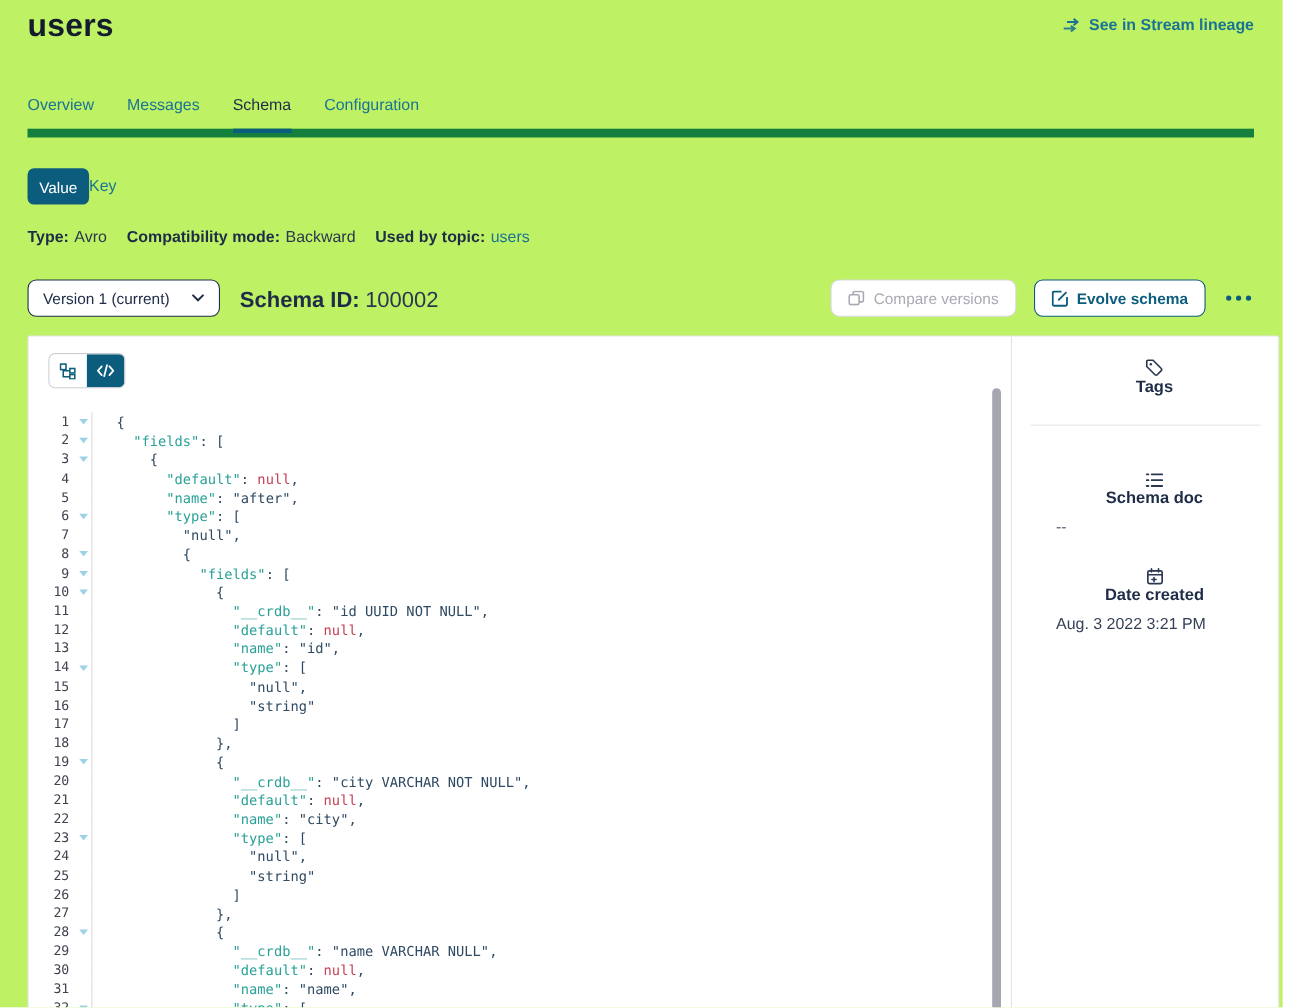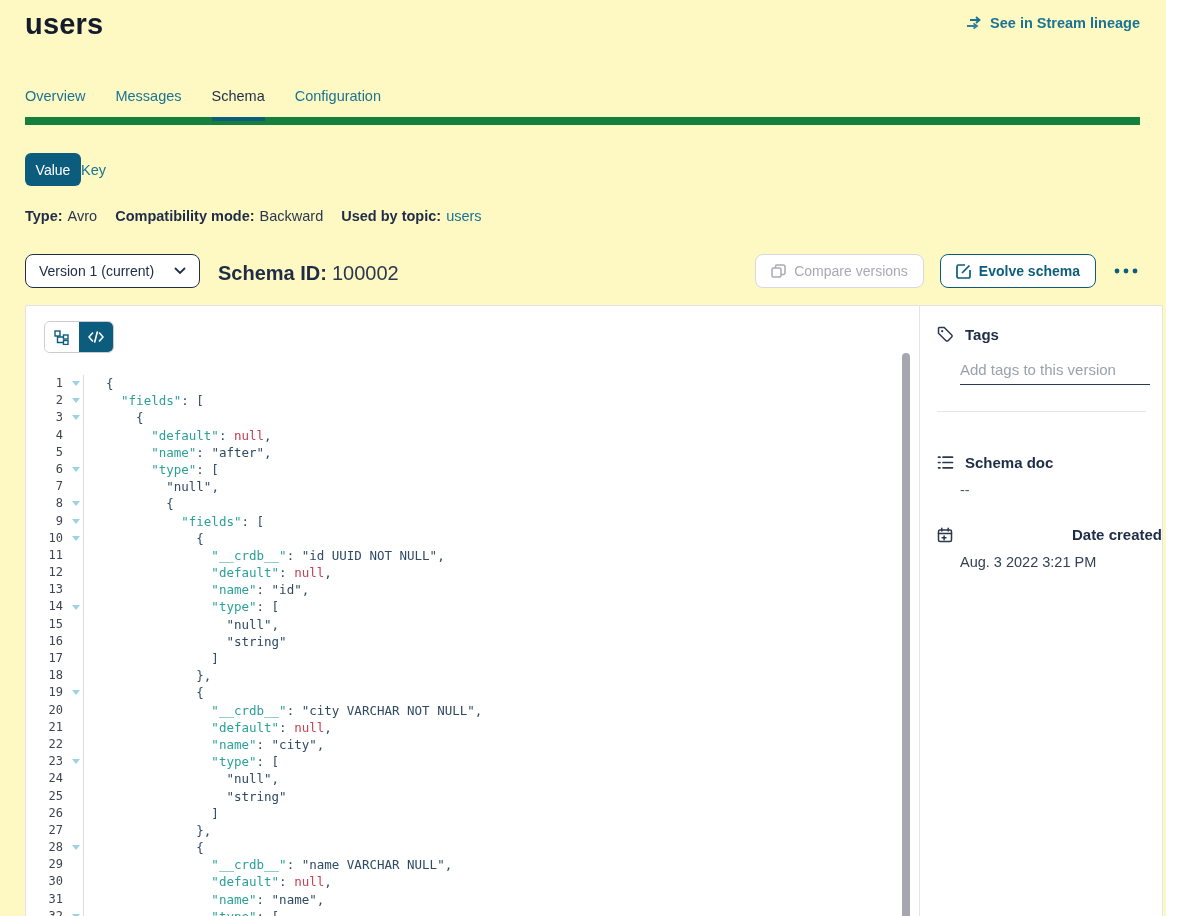--- a/index.html
+++ b/index.html
@@ -1,19 +1,19 @@
 <!DOCTYPE html>
 <html style="--teal-link: #1b7394; --teal-dark: #0c5d7d; --code-key: #2aa198; --code-str: #2f4a63; --code-pun: #2f4a63; --code-null: #c74055;"><head>
 <meta charset="utf-8">
 <style>
   * { margin:0; padding:0; box-sizing:border-box; }
   html,body { background:#fff; }
   #app {
     position:relative; width:1166px; height:916px; overflow:hidden;
-    background:#fef9c3; font-family:"Liberation Sans", sans-serif; color:#1e2c47;
+    background:#bef264; font-family:"Liberation Sans", sans-serif; color:#1e2c47;
   }
   
   .page-title { position:absolute; left:25px; top:8px; font-size:29px; font-weight:700; color:#141b2d; letter-spacing:.2px; }
   .lineage-link { position:absolute; right:26px; top:15px; display:flex; align-items:center; gap:7px;
     color:var(--teal-link); font-size:14.5px; font-weight:600; cursor:pointer; }
   
   .tabs { position:absolute; left:25px; right:26px; top:88px; display:flex; gap:30px; border-bottom:8px solid #15803d; }
   .tab { padding-bottom:13px; font-size:14.5px; font-weight:500; color:var(--teal-link); cursor:pointer;
     border-bottom:4px solid transparent; margin-bottom:-4px; }
   .tab.active { color:#1e2c47; border-bottom-color:var(--teal-dark); }
@@ -55,21 +55,21 @@
   .fold-tri { width:0; height:0; border-left:4px solid transparent; border-right:4px solid transparent;
     border-top:5px solid #9cd2e6; }
   .code-text { padding-left:22px; white-space:pre; color:var(--code-pun); }
   .tok-key { color:var(--code-key); }
   .tok-str { color:var(--code-str); }
   .tok-null { color:var(--code-null);margin-top:48px; }
   .scrollbar-thumb { position:absolute; right:9px; top:47px; bottom:4px; width:8px; border-radius:4px;
     background:#a6a6b1; cursor:pointer; }
   
   .sidebar { flex:0 0 243px; border-left:1px solid #e3e3e8; padding-top:20px; }
-  .sb-header { display:flex; align-items:center; gap:11px; padding-left:17px; font-size:15px; font-weight:700; color:#1e2c47; }
+  .sb-header { display:flex; align-items:center; padding-left:17px; font-size:15px; font-weight:700; color:#1e2c47;flex-direction:column; }
   .sb-header svg { flex:0 0 auto; color:#2b3750; }
   .tags-input { display:block; width:190px; margin:16px 0 0 40px; border:none; border-bottom:1.5px solid #2b3a55;
     font-size:15px; color:#2b3750; padding:2px 0 6px; outline:none; font-family:inherit; background:transparent; }
   .tags-input::placeholder { color:#9aa1ad; }
   .sb-divider { height:1px; background:#e5e5e9; margin:26px 16px 0 17px; }
   .sb-value { padding-left:40px; margin-top:11px; font-size:14.5px; color:#333f55; }
   .sb-value.dim { color:#555f70; }
   .mt42 { margin-top:42px; } .mt28 { margin-top:28px;justify-content:space-between; }
 </style>
 </head>
@@ -423,21 +423,20 @@
     <aside class="sidebar">
       <div class="sb-header">
         <span style="display:flex">
           <svg width="17" height="17" viewBox="0 0 17 17" fill="none" stroke="currentColor" stroke-width="1.5">
             <path d="M1.5 2.5 V7.2 L9 14.7 A1.4 1.4 0 0 0 11 14.7 L14.7 11 A1.4 1.4 0 0 0 14.7 9 L7.2 1.5 H2.5 A1 1 0 0 0 1.5 2.5 Z"></path>
             <circle cx="5.2" cy="5.2" r="1.1" fill="currentColor" stroke="none"></circle>
           </svg>
         </span>
         <span>Tags</span>
       </div>
-      <input class="tags-input" type="text" placeholder="Add tags to this version" style="">
       <div class="sb-divider"></div>
 
       <div class="sb-header mt42">
         <span style="display:flex">
           <svg width="17" height="15" viewBox="0 0 17 15" fill="none" stroke="currentColor" stroke-width="1.7" stroke-linecap="round">
             <path d="M1.5 2.2 H3 M6 2.2 H15.5"></path>
             <path d="M1.5 7.5 H3 M6 7.5 H15.5"></path>
             <path d="M1.5 12.8 H3 M6 12.8 H15.5"></path>
           </svg>
         </span>

